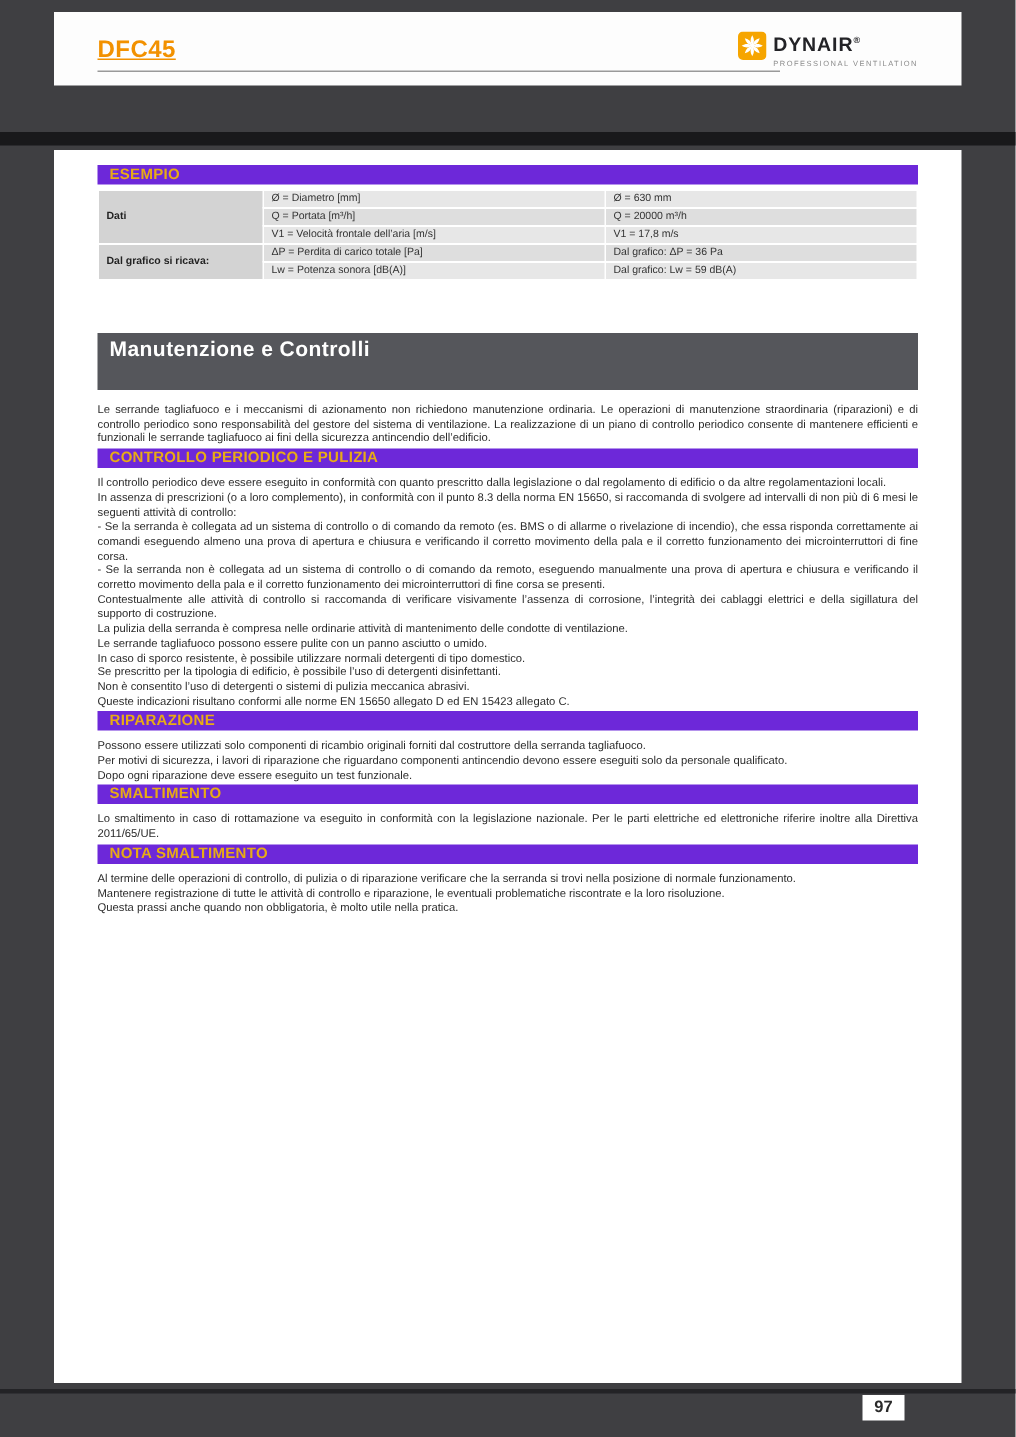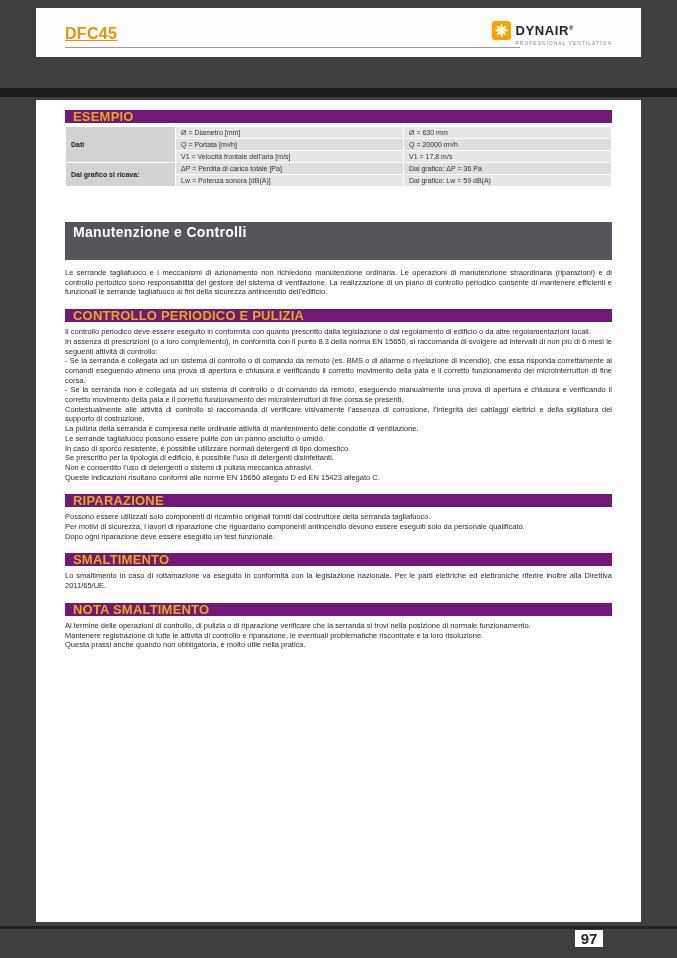--- a/index.html
+++ b/index.html
@@ -19,44 +19,44 @@
   .logo-icon { width:19px; height:19px; flex:0 0 auto; }
   .brand { font-size:13px; font-weight:bold; color:#232327; letter-spacing:.6px; line-height:14px; }
   .brand .reg { font-size:6px; vertical-align:super; }
   .tagline { font-size:5px; letter-spacing:1px; color:#8b8b8b; margin-top:1px; white-space:nowrap; }
 
   .black-stripe { position:absolute; top:88px; left:0; width:677px; height:9px; background:#19191b; }
 
   
   .panel { position:absolute; top:100px; left:36px; width:605px; height:822px; background:#ffffff; padding:10px 29px 0; }
 
-  .bar { height:13px; background:#701a75; color:#e8ab15; font-size:13px; font-weight:bold; line-height:13px; padding-left:8px; letter-spacing:.2px; }
+  .bar { height:13px; background:#6d28d9; color:#e8ab15; font-size:10px; font-weight:bold; line-height:13px; padding-left:8px; letter-spacing:.2px; }
 
   
   .example-table { width:100%; border-collapse:collapse; margin-top:3px; font-size:7px; table-layout:fixed; }
   .example-table td { border:1px solid #ffffff; padding:0 5px; height:12px; vertical-align:middle; color:#333; overflow:hidden; white-space:nowrap; }
   td.lbl { background:#d3d3d3; font-weight:bold; color:#222; }
   col.c-lbl { width:110px; }
   col.c-formula { width:228px; }
   tr.r-a td.cell { background:#e7e7e7; }
   tr.r-b td.cell { background:#dedede; }
 
   
   .main-title { margin-top:35px; height:38px; background:#55565b; color:#ffffff; font-size:14px; font-weight:bold; line-height:21px; padding-left:8px; letter-spacing:.3px; }
 
   
   .body-text { font-size:7.5px; line-height:9.7px; color:#2b2b2b; text-align:justify; }
   .intro { margin-top:8px; }
-  .section { margin-top:12px; }
+  .section { margin-top:2px; }
   .section .bar { margin-bottom:5px; }
   .para { margin:0; }
 
   
   .footer-stripe { position:absolute; top:926px; left:0; width:677px; height:3px; background:#232326; }
-  .page-box { position:absolute; top:930px; right:74px; width:28px; height:17px; background:#ffffff; color:#2a2a2a; font-size:15px; font-weight:bold; text-align:center; line-height:17px; }
+  .page-box { position:absolute; top:930px; right:74px; width:28px; height:17px; background:#ffffff; color:#2a2a2a; font-size:11px; font-weight:bold; text-align:center; line-height:17px; }
 </style>
 </head>
 <body>
 
 <div class="top-band">
   <div class="product-title">DFC45</div>
   <div class="title-rule"></div>
   <div class="logo">
     <span class="logo-icon">
       <svg viewBox="0 0 20 20" width="19" height="19">

